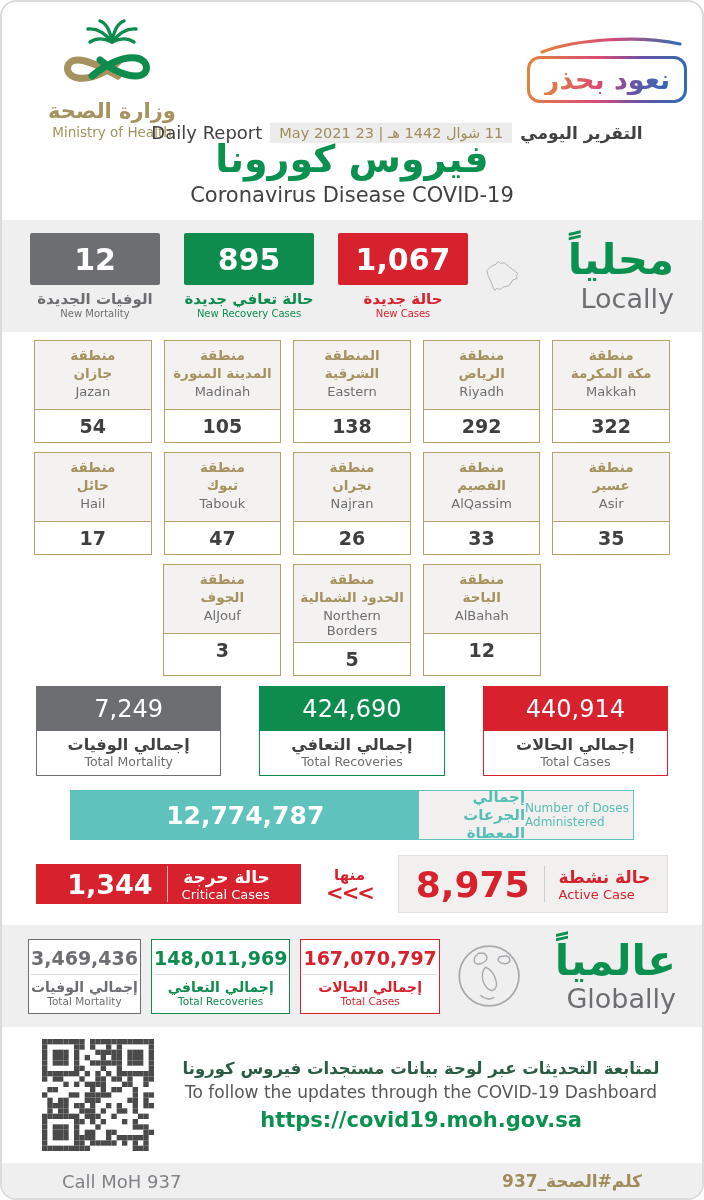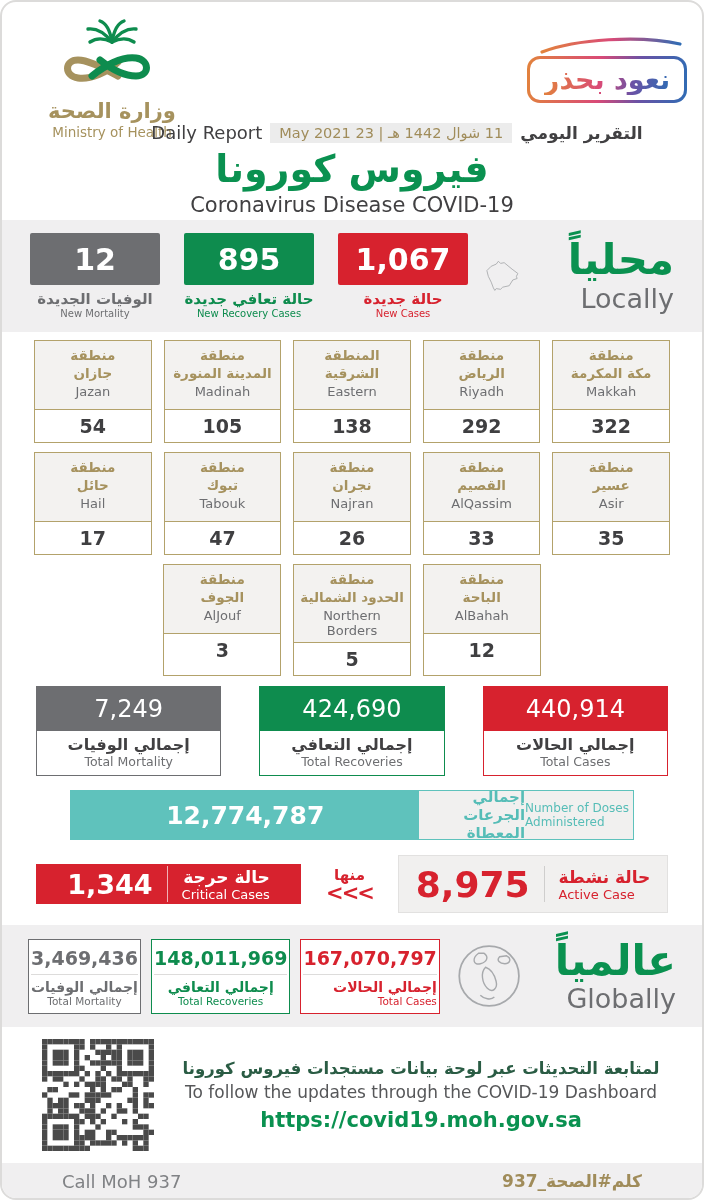--- a/index.html
+++ b/index.html
@@ -13,21 +13,21 @@
   .badge-wrap{position:absolute;right:14px;top:34px;width:162px;text-align:center}
   .swoosh{display:block;margin:0 0 2px 10px}
   .badge-border{display:inline-block;background:linear-gradient(95deg,#e2833c,#d94a77 45%,#6a52a5 70%,#2f6cb4);padding:3px;border-radius:13px}
   .badge{background:#fff;border-radius:10px;padding:5px 14px}
   .badge span{font-size:27px;font-weight:bold;background:linear-gradient(95deg,#e2833c,#d94a77 45%,#6a52a5 70%,#2f6cb4);
               -webkit-background-clip:text;background-clip:text;color:transparent;white-space:nowrap}
   .date-row{position:absolute;top:120px;left:0;right:0;display:flex;justify-content:center;align-items:center;gap:8px;padding-left:90px}
   .rep-en{font-size:18px;color:#414042}
   .date-chip{background:#ececec;color:#a08c5a;font-size:14.5px;padding:2px 9px;white-space:nowrap}
   .rep-ar{font-size:17px;font-weight:bold;color:#414042}
-  .title-block{position:absolute;top:146px;left:0;right:0;text-align:center}
+  .title-block{position:absolute;top:136px;left:0;right:0;text-align:center}
   .title-ar{font-size:38px;font-weight:bold;color:#0a9150;line-height:1.15}
   .title-en{font-size:21px;color:#414042;margin-top:1px}
   
   .band{background:#f0eff0;display:flex;align-items:center}
   .locally{height:112px;padding:0 28px;gap:16px}
   .stats-row{display:flex;gap:24px;align-items:flex-start;flex:1}
   .stat{width:130px;text-align:center}
   .stat-box{height:52px;border-radius:2px;color:#fff;font-size:30px;font-weight:bold;display:flex;align-items:center;justify-content:center}
   .stat-ar{font-size:15px;font-weight:bold;margin-top:5px}
   .stat-en{font-size:10px}
@@ -369,21 +369,21 @@
         <div class="gbox" style="border-color: rgb(109, 110, 113); color: rgb(109, 110, 113);">
     <div class="g-num">3,469,436</div>
     <div class="g-ar" dir="rtl">إجمالي الوفيات</div>
     <div class="g-en">Total Mortality</div>
   </div>
         <div class="gbox" style="border-color: rgb(14, 140, 78); color: rgb(14, 140, 78);">
     <div class="g-num">148,011,969</div>
     <div class="g-ar" dir="rtl">إجمالي التعافي</div>
     <div class="g-en">Total Recoveries</div>
   </div>
-        <div class="gbox" style="border-color: rgb(215, 34, 46); color: rgb(215, 34, 46); text-align: right;">
+        <div class="gbox" style="border-color: rgb(215, 34, 46); color: rgb(215, 34, 46);">
     <div class="g-num">167,070,797</div>
     <div class="g-ar" dir="rtl">إجمالي الحالات</div>
     <div class="g-en">Total Cases</div>
   </div>
       </div>
     <svg width="80" height="80" viewBox="0 0 80 80">
       <g fill="none" stroke="#a7a9ac">
         <circle cx="40" cy="40" r="34" stroke-width="2"></circle>
         <path stroke-width="1.6" d="M28 14 C20 20 22 28 30 26 C38 24 40 18 34 14 Z"></path>
         <path stroke-width="1.6" d="M36 30 C30 36 32 48 38 54 C44 60 50 54 48 46 C46 38 42 32 36 30 Z"></path>

